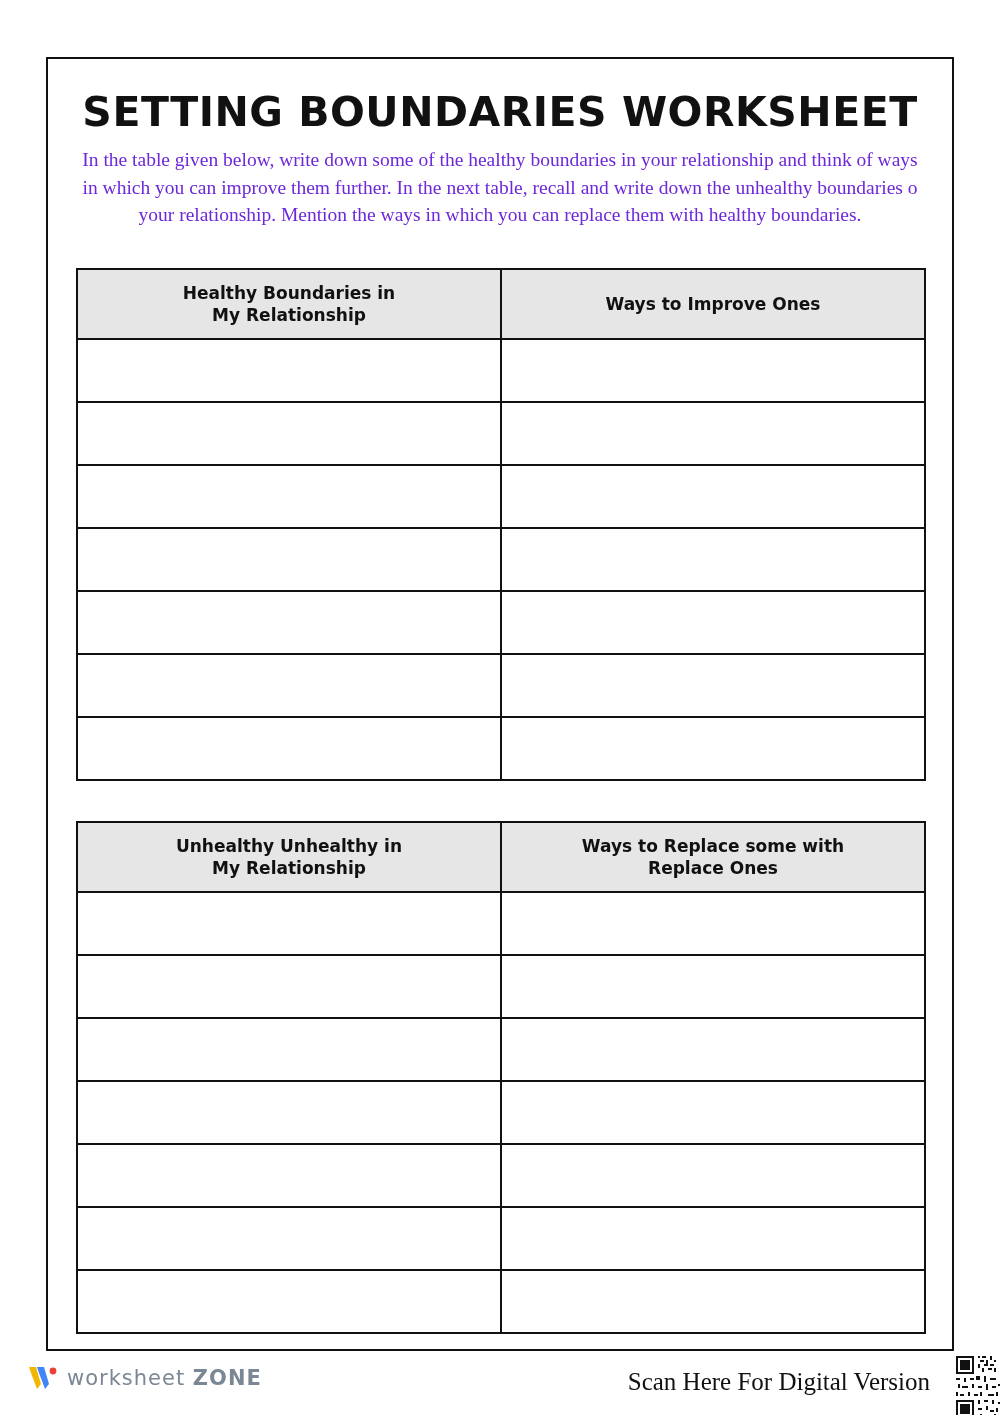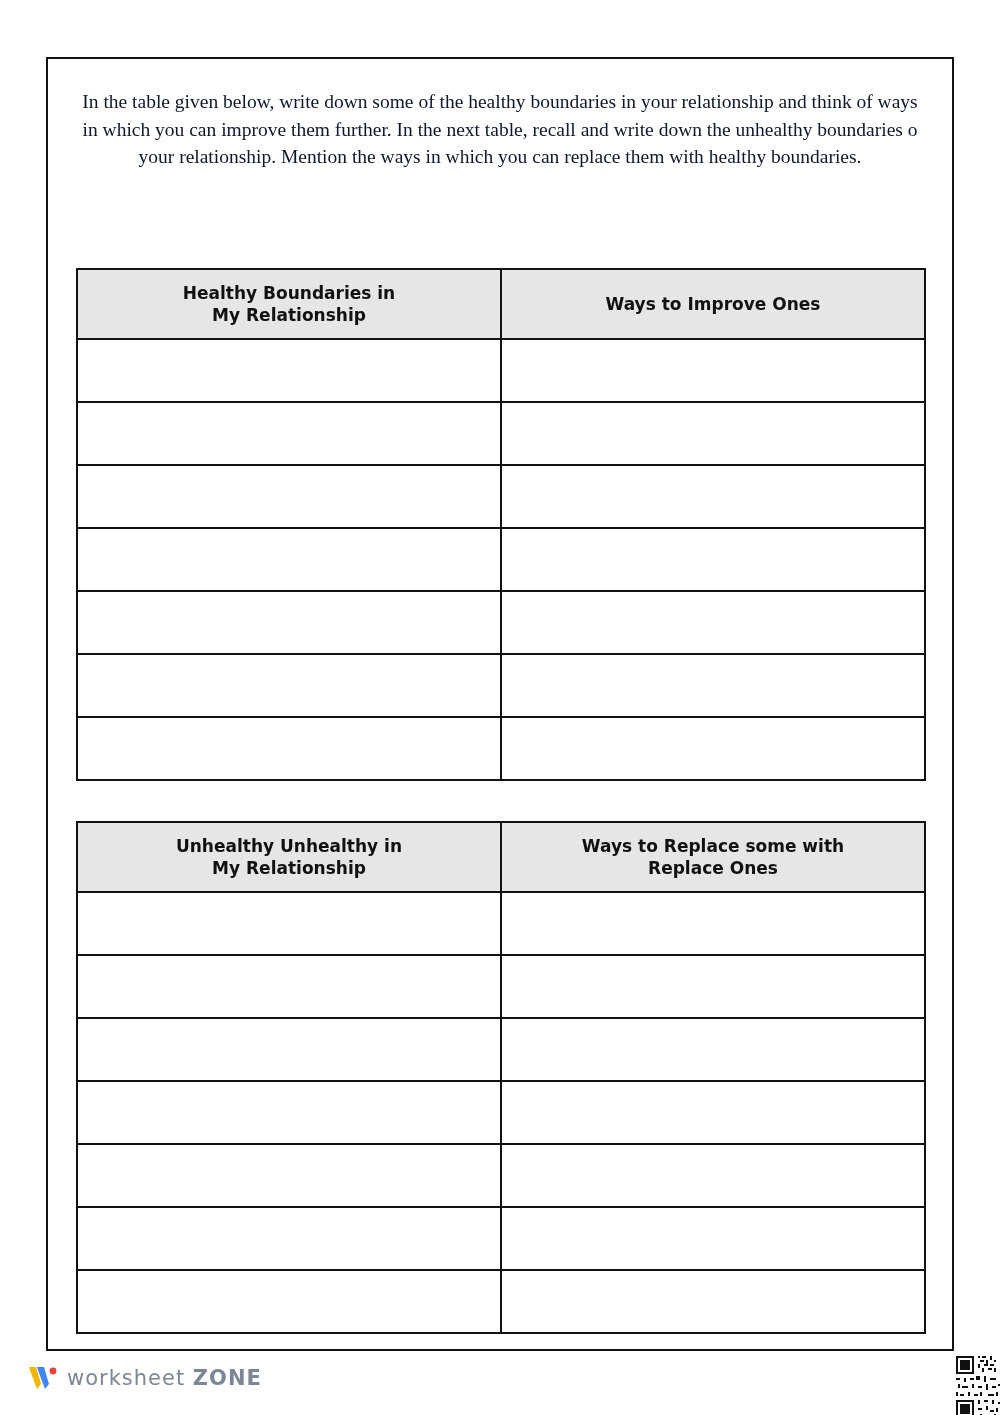--- a/index.html
+++ b/index.html
@@ -43,21 +43,21 @@
     color: #111111;
   }
 
   .worksheet-instructions {
     font-family: "Liberation Serif", serif;
     font-size: 19.5px;
     line-height: 1.42;
     text-align: center;
     margin: 0 auto;
     width: 840px;
-    color: #0f172a;
+    color: #6d28d9;
   }
 
   table.ws-table {
     border-collapse: collapse;
     width: 848px;
     table-layout: fixed;
     margin: 0;
     border-radius: 30px;
   }
   table.ws-table td, table.ws-table th {
@@ -133,20 +133,21 @@
     width: 66px;
     height: 66px;
   }
 </style>
 </head>
 <body>
 
 <div class="page-frame"></div>
 
 <div class="content">
+  <h1 class="worksheet-title">SETTING BOUNDARIES WORKSHEET</h1>
   <p class="worksheet-instructions">In the table given below, write down some of the healthy boundaries in your relationship and think of ways in which you can improve them further. In the next table, recall and write down the unhealthy boundaries o your relationship. Mention the ways in which you can replace them with healthy boundaries.</p>
 </div>
 
 <div class="table-block-1">
   <table class="ws-table">
     <colgroup>
         <col class="col-left">
         <col class="col-right">
       </colgroup>
     <thead>
@@ -249,20 +250,21 @@
     <span class="brand-mark">
       <svg width="30" height="28" viewBox="0 0 30 28">
         <polygon points="1,3 8,3 13,20 9,25 3,9" fill="#f2b705"></polygon>
         <polygon points="9,3 16,3 21,20 17,25 11,9" fill="#4285f4"></polygon>
         <circle cx="25" cy="7" r="3.4" fill="#ea4335"></circle>
       </svg>
     </span>
     <span class="brand-text"><span>worksheet</span> <b>ZONE</b></span>
   </div>
 
+  <div class="scan-text">Scan Here For Digital Version</div>
 
   <div class="qr">
     <svg width="66" height="66" viewBox="0 0 33 33" shape-rendering="crispEdges">
       <rect width="33" height="33" fill="#ffffff"></rect>
       <g fill="#111111">
         <rect x="1" y="1" width="9" height="9"></rect>
         <rect x="23" y="1" width="9" height="9"></rect>
         <rect x="1" y="23" width="9" height="9"></rect>
       </g>
       <g fill="#ffffff">

